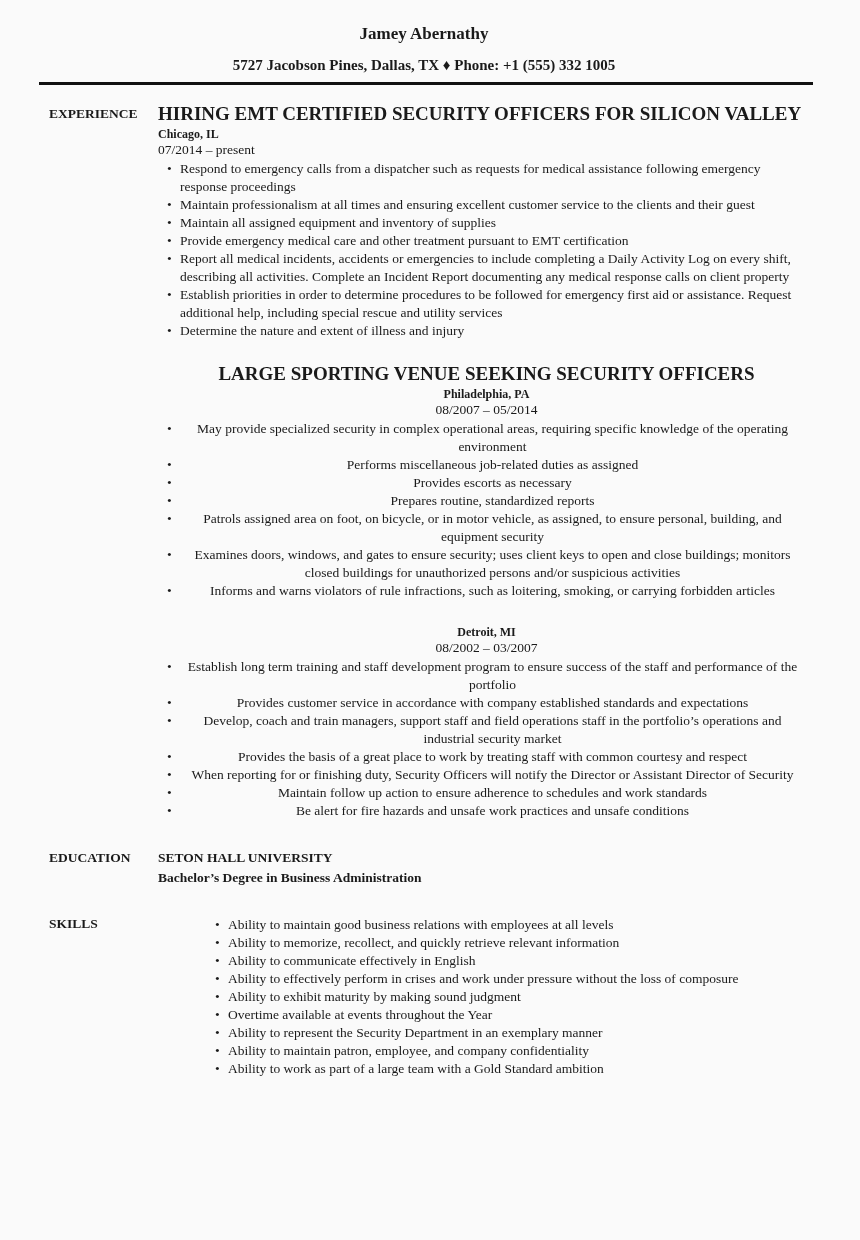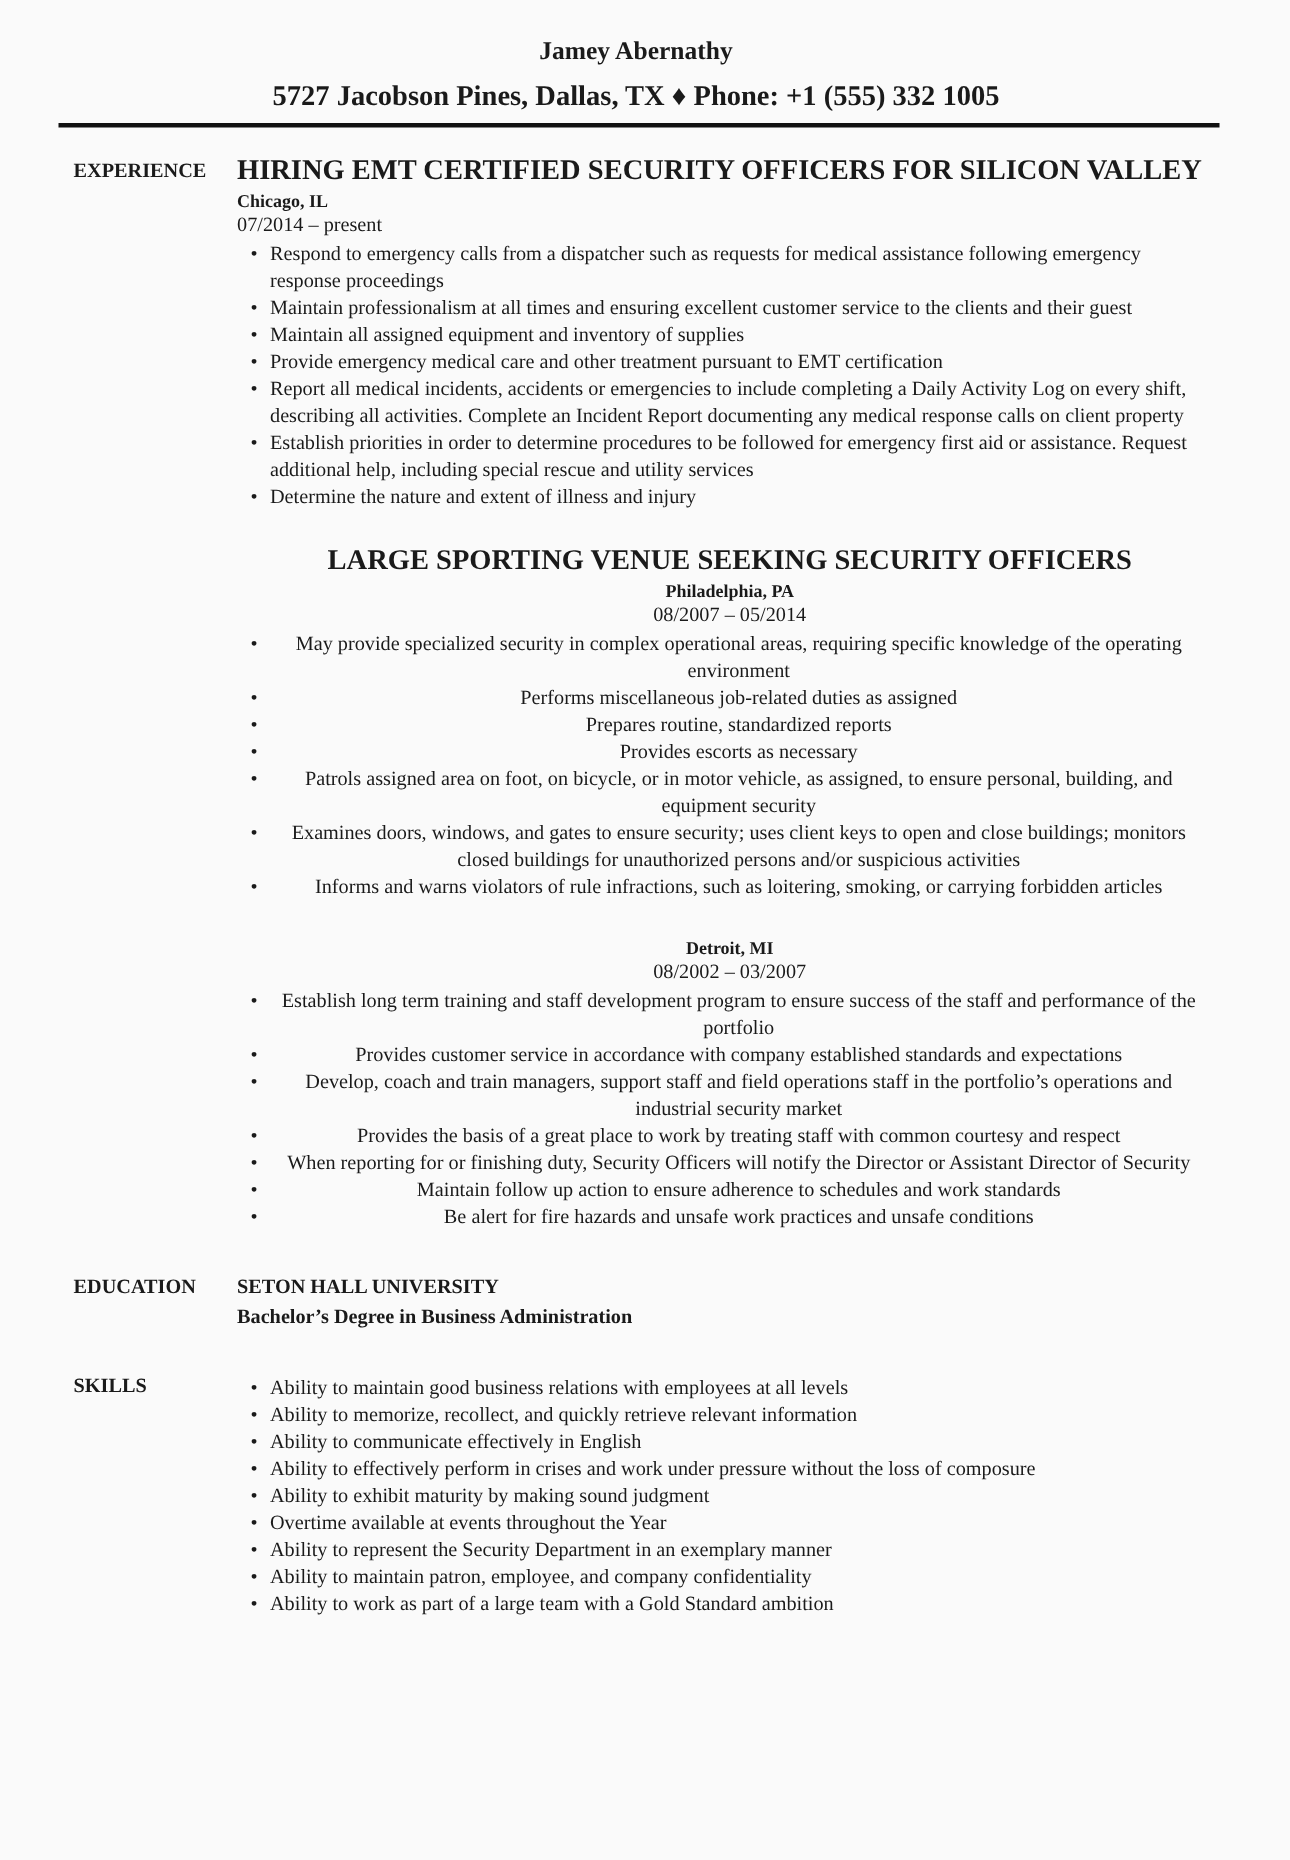--- a/index.html
+++ b/index.html
@@ -22,21 +22,21 @@
     padding: 24px 37px 0 33px;
   }
   
   .header { text-align: center; }
   .name {
     font-size: 17px;
     font-weight: 700;
     line-height: 20px;
   }
   .contact {
-    font-size: 19px;
+    font-size: 15px;
     font-weight: 700;
     line-height: 16px;
     margin-top: 13px;
   }
   .header-divider {
     border: none;
     border-top: 3px solid #111;
     margin: 9px 2px 0 6px;
   }
   
@@ -90,21 +90,21 @@
     font-size: 13.5px;
     font-weight: 700;
     line-height: 20px;
   }
   .edu-degree {
     font-size: 13.5px;
     font-weight: 700;
     line-height: 20px;
   }
   .section-education { margin-top: 28px; }
-  .section-skills { margin-top: 26px; }
+  .section-skills { margin-top: 26px; gap: 48px; }
 </style>
 </head>
 <body>
 
 <div class="page">
 
   <div class="header">
     <div class="name">Jamey Abernathy</div>
     <div class="contact">5727 Jacobson Pines, Dallas, TX ♦ Phone: +1 (555) 332 1005</div>
   </div>
@@ -131,22 +131,22 @@
       </div>
 
       <div class="job">
         <div class="job-title">LARGE SPORTING VENUE SEEKING SECURITY OFFICERS</div>
         <div class="job-location">Philadelphia, PA</div>
         <div class="job-dates">08/2007 – 05/2014</div>
         <ul class="bullets">
 
         <li>May provide specialized security in complex operational areas, requiring specific knowledge of the operating environment</li>
             <li>Performs miscellaneous job-related duties as assigned</li>
+            <li>Provides escorts as necessary</li>
             <li>Prepares routine, standardized reports</li>
-            <li>Provides escorts as necessary</li>
             <li>Patrols assigned area on foot, on bicycle, or in motor vehicle, as assigned, to ensure personal, building, and equipment security</li>
             <li>Examines doors, windows, and gates to ensure security; uses client keys to open and close buildings; monitors closed buildings for unauthorized persons and/or suspicious activities</li>
             <li>Informs and warns violators of rule infractions, such as loitering, smoking, or carrying forbidden articles</li>
           </ul>
       </div>
 
       <div class="job">
         <div class="job-location">Detroit, MI</div>
         <div class="job-dates">08/2002 – 03/2007</div>
         <ul class="bullets">

